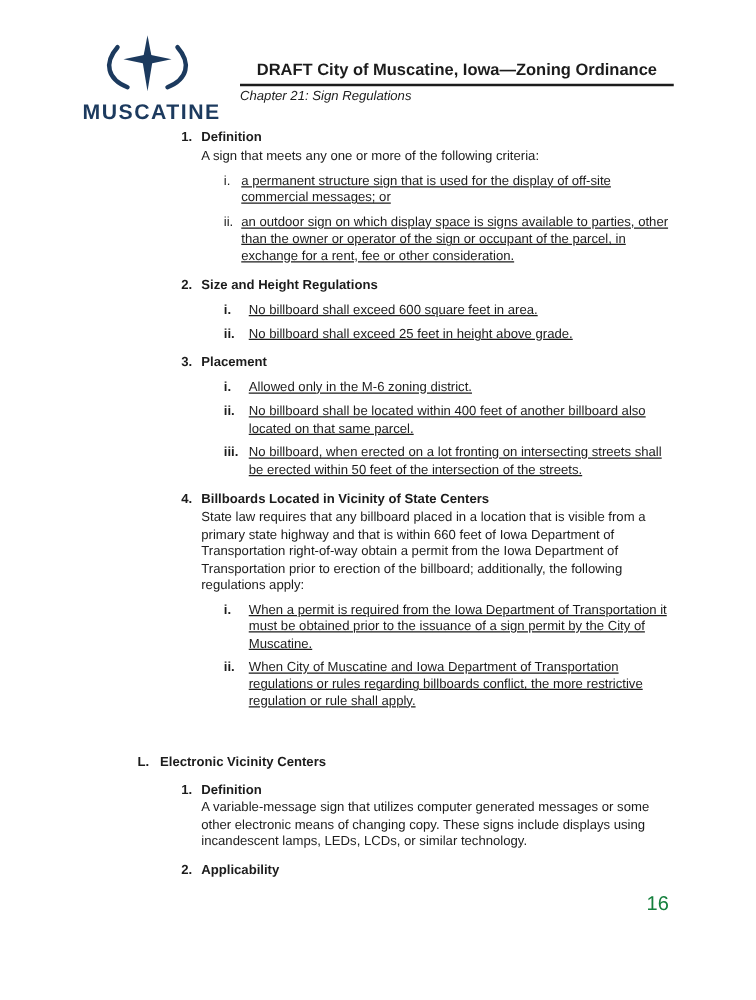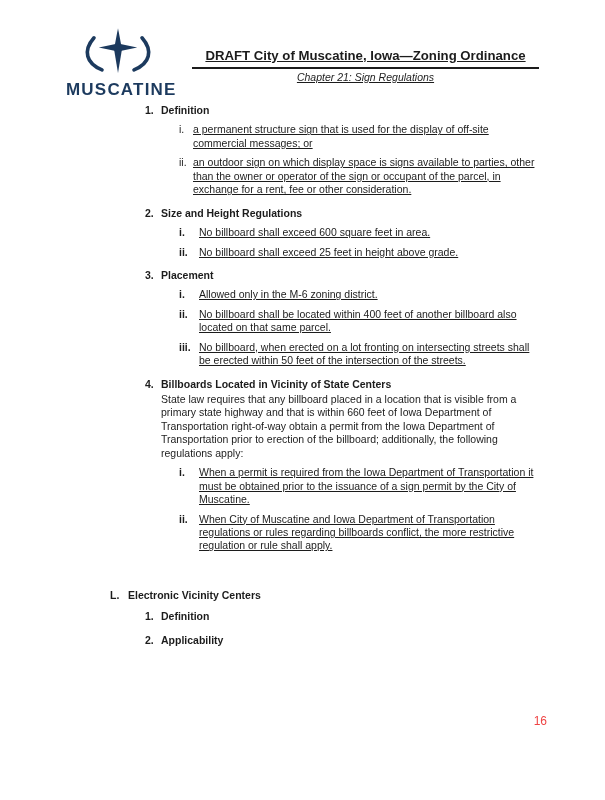--- a/index.html
+++ b/index.html
@@ -6,44 +6,44 @@
   html, body { background:#e9e9e9; }
   .page {
     width:605px; height:800px; margin:0 auto; background:#ffffff;
     position:relative; overflow:hidden;
     font-family:"Liberation Sans", sans-serif;
     font-size:10.5px; line-height:1.28; color:#1c1c1c;
   }
   .logo { position:absolute; left:66px; top:28px; width:104px; text-align:center; }
   .logo svg { display:block; margin:0 auto; }
   .logo-text { color:#1c3a5e; font-weight:bold; font-size:17px; letter-spacing:1.2px; margin-top:1px; }
-  .header-titles { position:absolute; left:192px; right:66px; top:48px;text-decoration:underline; }
+  .header-titles { position:absolute; left:192px; right:66px; top:48px; }
   .doc-title {
     text-align:center; font-weight:bold; font-size:13.2px;
     padding-bottom:2px; border-bottom:2px solid #1c1c1c;
   }
-  .doc-subtitle { text-align:center; font-style:italic; font-size:10.5px; margin-top:2px; }
+  .doc-subtitle { text-align:left; font-style:italic; font-size:10.5px; margin-top:2px; }
   .content { position:absolute; top:104px; left:0; right:66px; }
   .main-sections { margin-left:145px; }
   .section { margin-bottom:10px; }
   .shead { display:flex; font-weight:bold; margin-bottom:2px; }
   .snum { flex:0 0 16px; }
   .sintro { margin-left:16px; margin-bottom:2px; }
   .subitem { display:flex; margin-left:34px; margin-top:6px; }
   .marker { flex:0 0 20px; font-weight:bold; }
   .section.plain-markers .marker { font-weight:normal; flex-basis:14px; }
   .subtext { flex:1;text-decoration:underline; }
   .lblock { margin-left:110px; margin-top:36px; }
   .lhead { display:flex; font-weight:bold; margin-bottom:8px; }
   .lletter { flex:0 0 18px; }
   .lsubs { margin-left:35px; }
   .lsub { margin-bottom:10px; }
   .lsub .shead { margin-bottom:1px; }
   .lsub .para { margin-left:16px; }
-  .page-number { position:absolute; right:58px; top:714px; font-size:12px; color:#ef4444; }
+  .page-number { position:absolute; right:70px; top:714px; font-size:16px; color:#15803d; }
 </style>
 </head>
 <body>
 
 <div class="page">
 
   <div class="logo">
     <svg width="80" height="50" viewBox="0 0 100 62">
       <path d="M50 0 L55 26 L50 56 L45 26 Z" fill="#1c3a5e"></path>
       <path d="M26 24 L50 19 L74 24 L50 29 Z" fill="#1c3a5e"></path>
@@ -59,20 +59,21 @@
   </div>
 
   <div class="content">
     <div class="main-sections">
 
       <div class="section plain-markers">
         <div class="shead">
           <span class="snum">1.</span>
           <span>Definition</span>
         </div>
+        <div class="sintro">A sign that meets any one or more of the following criteria:</div>
         <div class="subitem">
           <span class="marker">i.</span>
           <span class="subtext">a permanent structure sign that is used for the display of off-site commercial messages; or</span>
         </div>
         <div class="subitem">
           <span class="marker">ii.</span>
           <span class="subtext">an outdoor sign on which display space is signs available to parties, other than the owner or operator of the sign or occupant of the parcel, in exchange for a rent, fee or other consideration.</span>
         </div>
       </div>
 
@@ -132,20 +133,21 @@
       <div class="lhead">
         <span class="lletter">L.</span>
         <span>Electronic Vicinity Centers</span>
       </div>
       <div class="lsubs">
         <div class="lsub">
           <div class="shead">
             <span class="snum">1.</span>
             <span>Definition</span>
           </div>
+          <div class="para">A variable-message sign that utilizes computer generated messages or some other electronic means of changing copy. These signs include displays using incandescent lamps, LEDs, LCDs, or similar technology.</div>
         </div>
         <div class="lsub">
           <div class="shead">
             <span class="snum">2.</span>
             <span>Applicability</span>
           </div>
         </div>
       </div>
     </div>
   </div>

